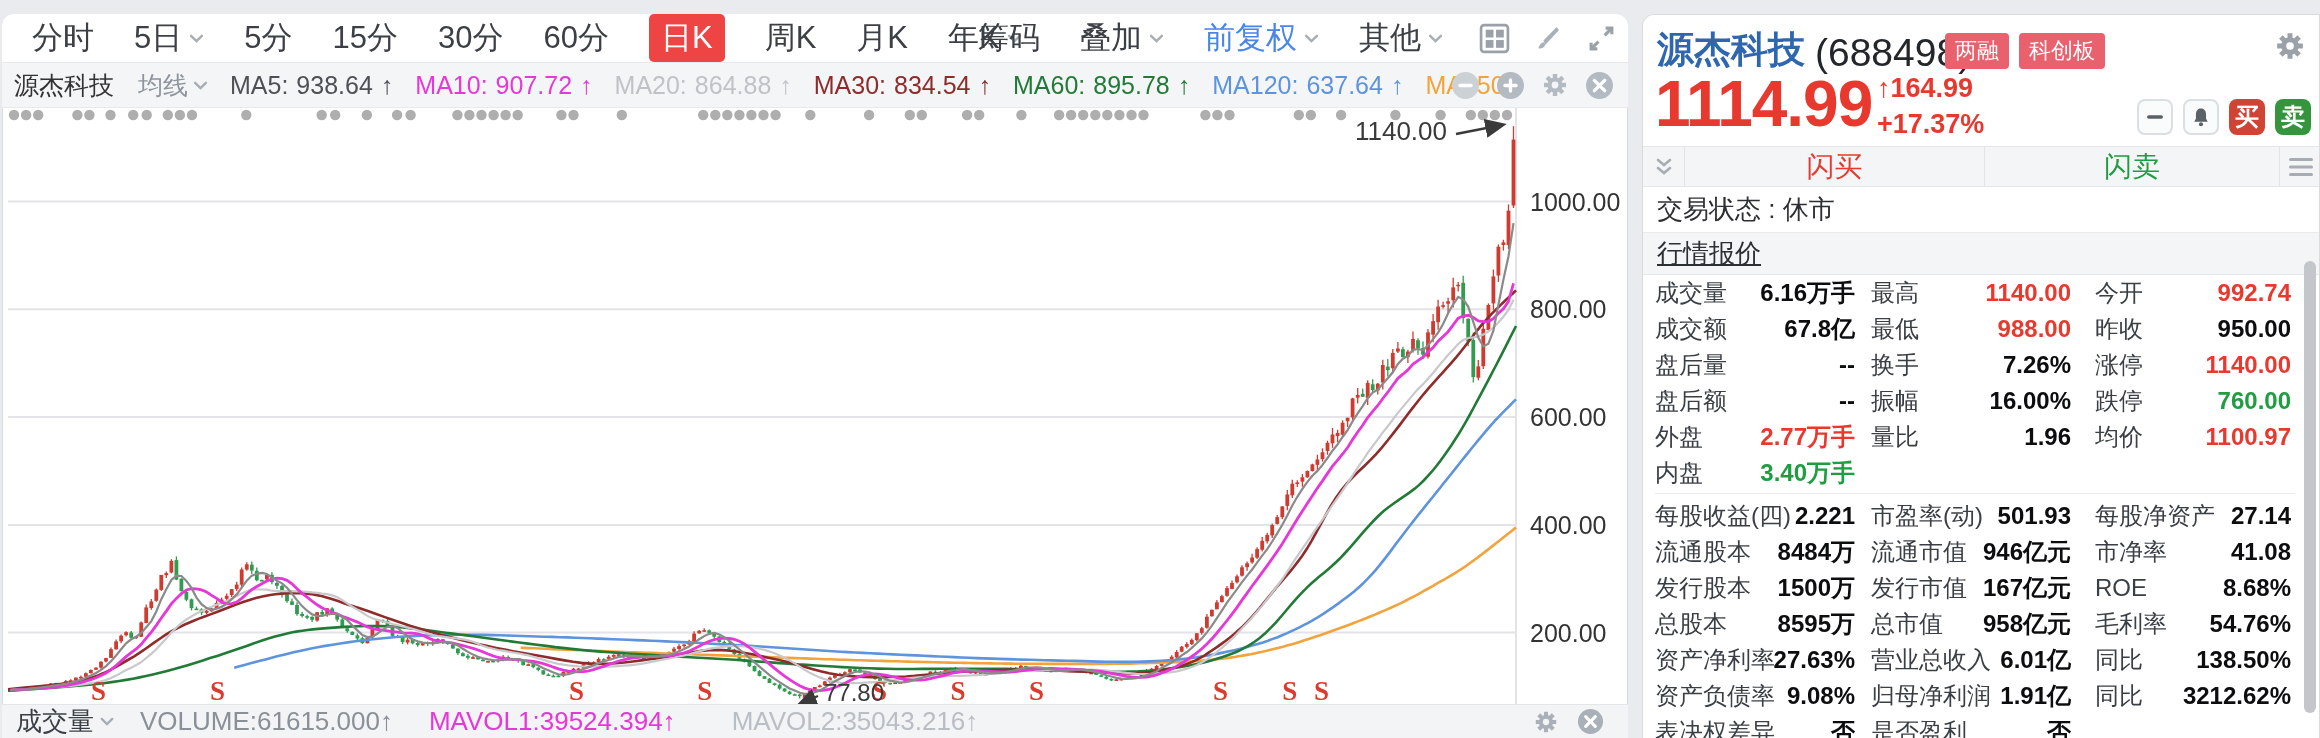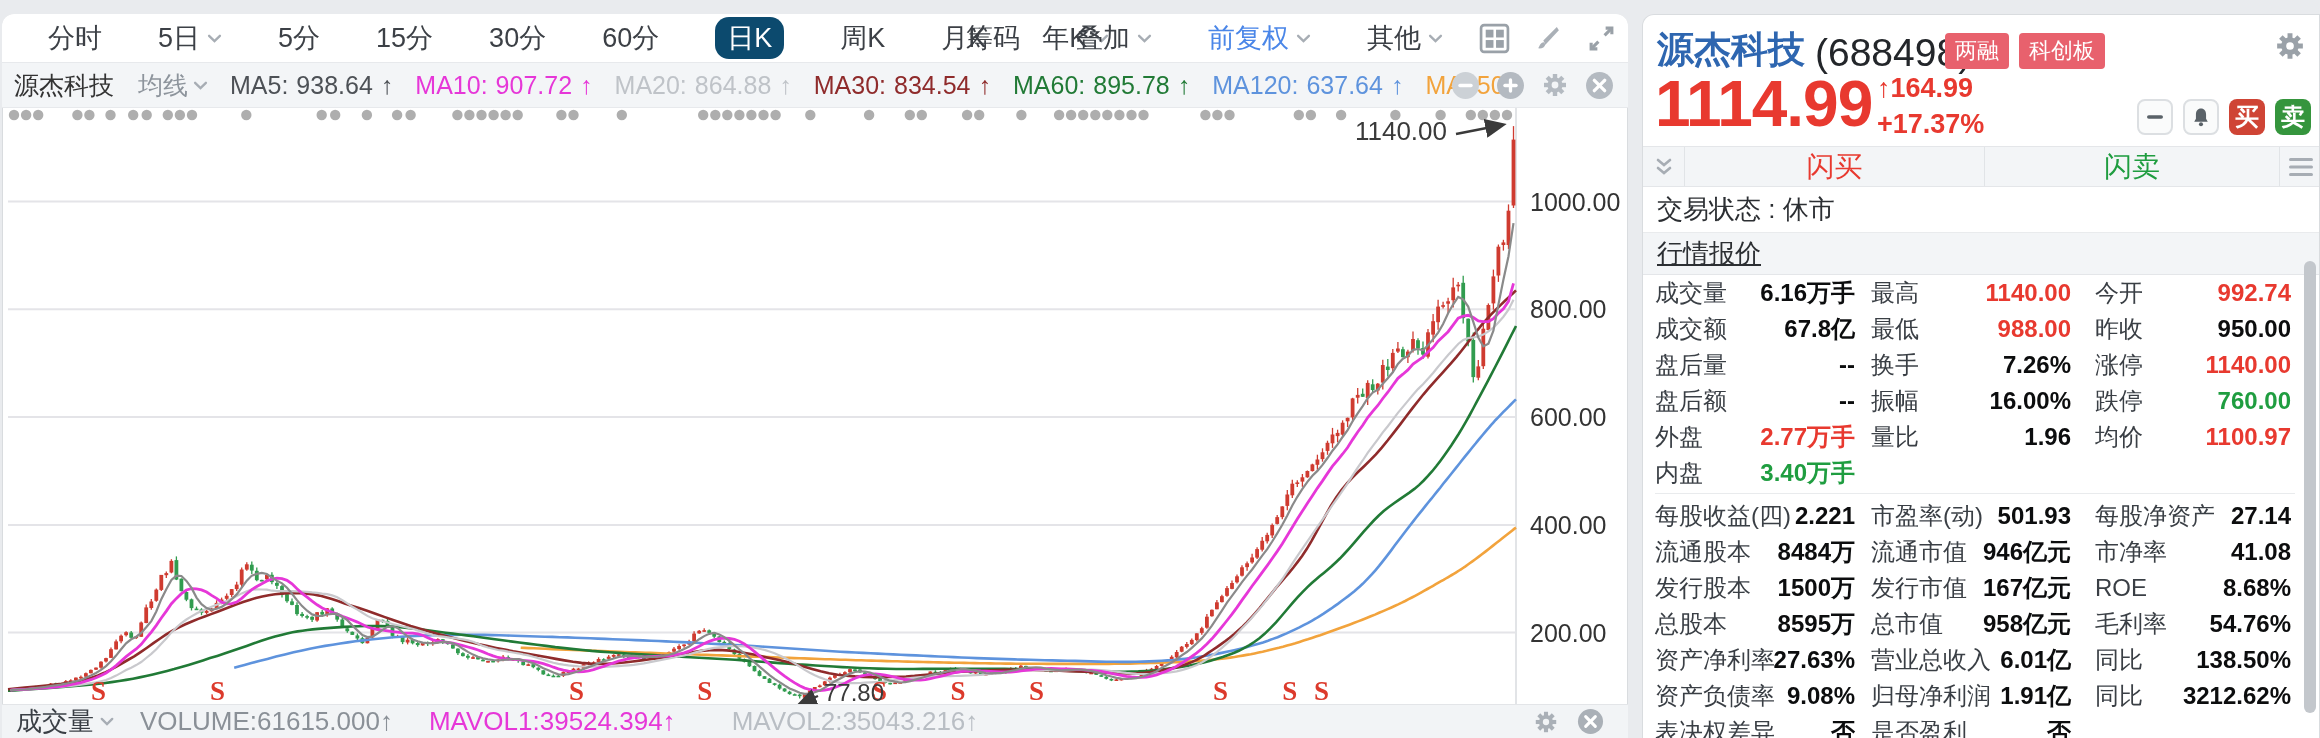--- a/index.html
+++ b/index.html
@@ -10,22 +10,22 @@
   
   .card-chart { position:absolute; left:2px; top:14px; width:1626px; height:724px;
     background:#fff; border:1px solid #d9dcdf; border-bottom:none; border-radius:12px 12px 0 0; z-index:0; }
   .card-panel { position:absolute; left:1642px; top:14px; width:678px; height:724px;
     background:#fff; border:1px solid #d9dcdf; border-bottom:none; border-radius:12px 0 0 0; z-index:2; overflow:hidden; }
 
   
   .toolbar { position:absolute; left:2px; top:14px; width:1626px; height:48px; z-index:2;
     display:flex; align-items:center; border-radius:12px 12px 0 0; background:#fff; }
   .tb-periods { display:flex; align-items:center; gap:40px; padding-left:30px; }
-  .tb-item { font-size:27px; color:#3c4046; white-space:nowrap; display:flex; align-items:center; gap:7px; cursor:pointer;margin-left:16px; }
-  .tb-item.active { background:#0c4a6e; color:#fff; padding:3px 12px; border-radius:14px; }
+  .tb-item { font-size:31px; color:#3c4046; white-space:nowrap; display:flex; align-items:center; gap:7px; cursor:pointer; }
+  .tb-item.active { background:#ef4444; color:#fff; padding:3px 12px; border-radius:5px; }
   .tb-right { position:absolute; right:8px; display:flex; align-items:center; gap:36px; padding-right:4px; }
   .tb-item.accent { color:#4a86e8; }
   .tb-icons { display:flex; align-items:center; gap:24px; }
   .icon-btn { display:inline-flex; align-items:center; justify-content:center; cursor:pointer; }
 
   
   .ma-bar { position:absolute; left:2px; top:62px; width:1626px; height:46px; z-index:2;
     background:#f3f5f7; border-top:1px solid #e7e9ec; border-bottom:1px solid #e7e9ec;
     display:flex; align-items:center; font-size:25px; }
   .ma-stock { color:#333; margin-left:12px; }

